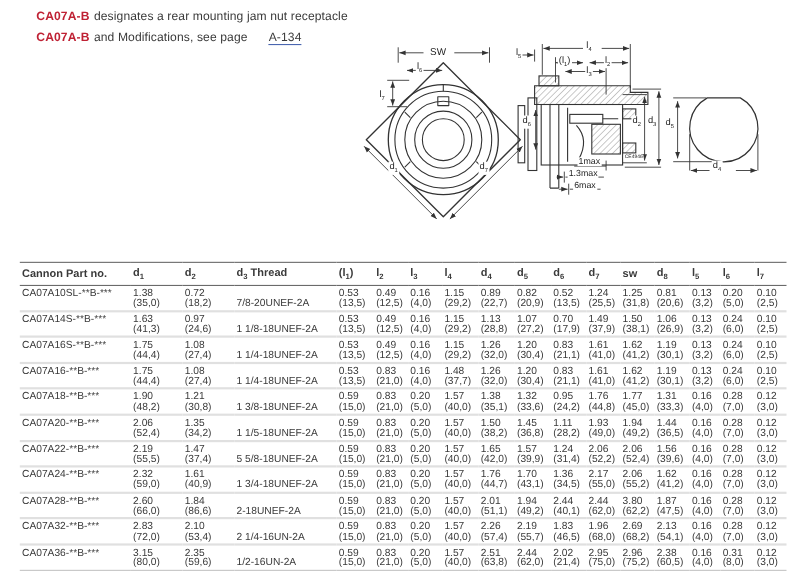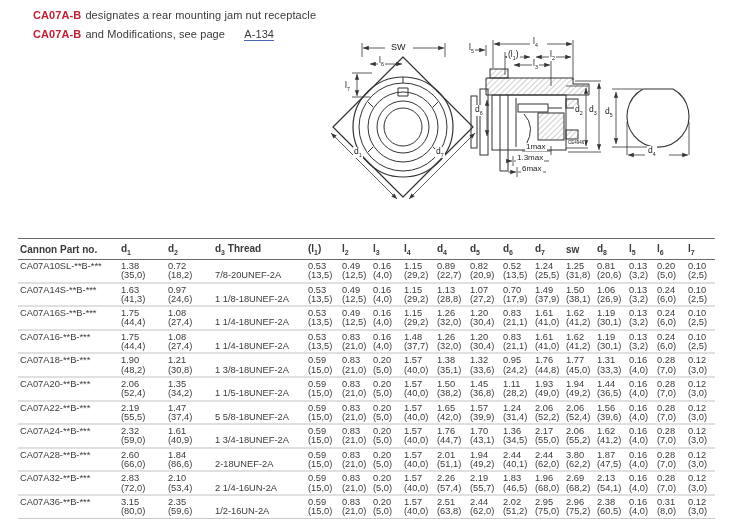--- a/index.html
+++ b/index.html
@@ -922,21 +922,21 @@
         <td>
           <div>2.51</div>
           <div>(63,8)</div>
         </td>
         <td>
           <div>2.44</div>
           <div>(62,0)</div>
         </td>
         <td>
           <div>2.02</div>
-          <div>(51,2)</div>
+          <div>(21,4)</div>
         </td>
         <td>
           <div>2.95</div>
           <div>(75,0)</div>
         </td>
         <td>
           <div>2.96</div>
           <div>(75,2)</div>
         </td>
         <td>

